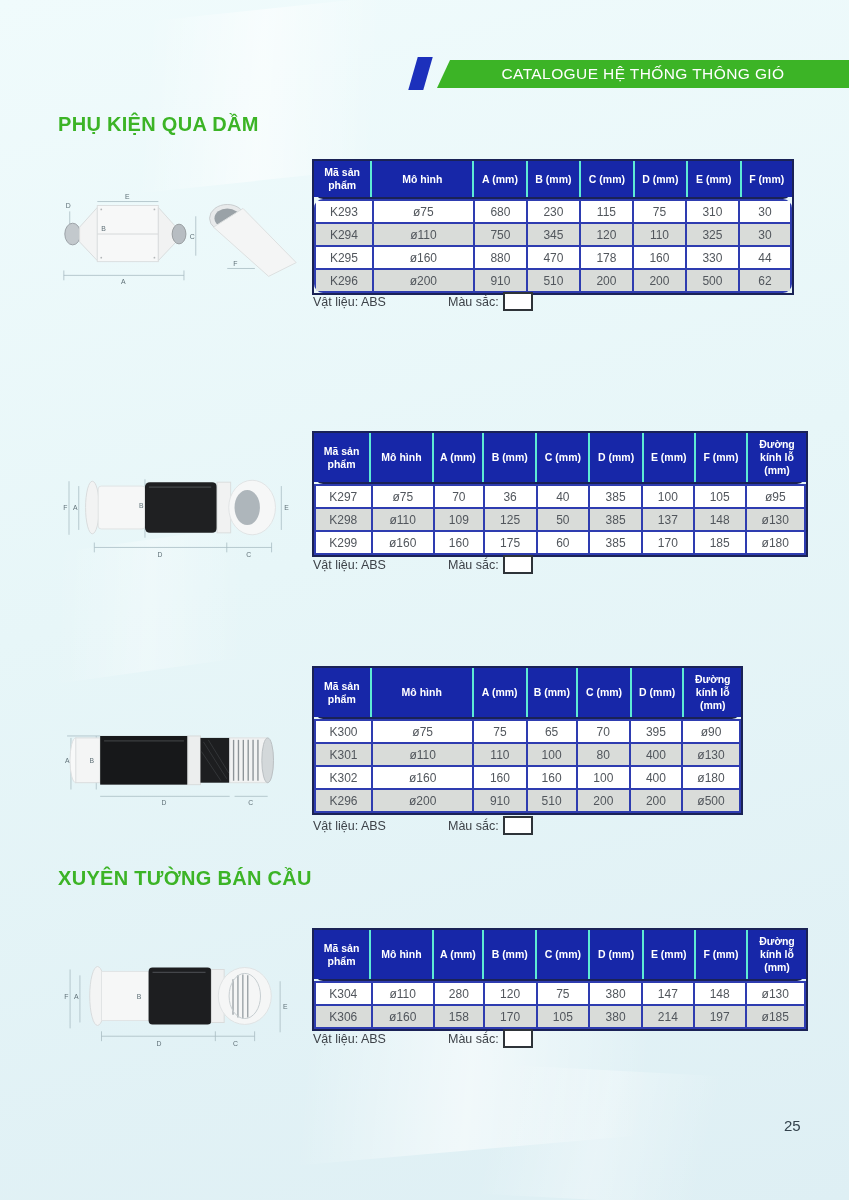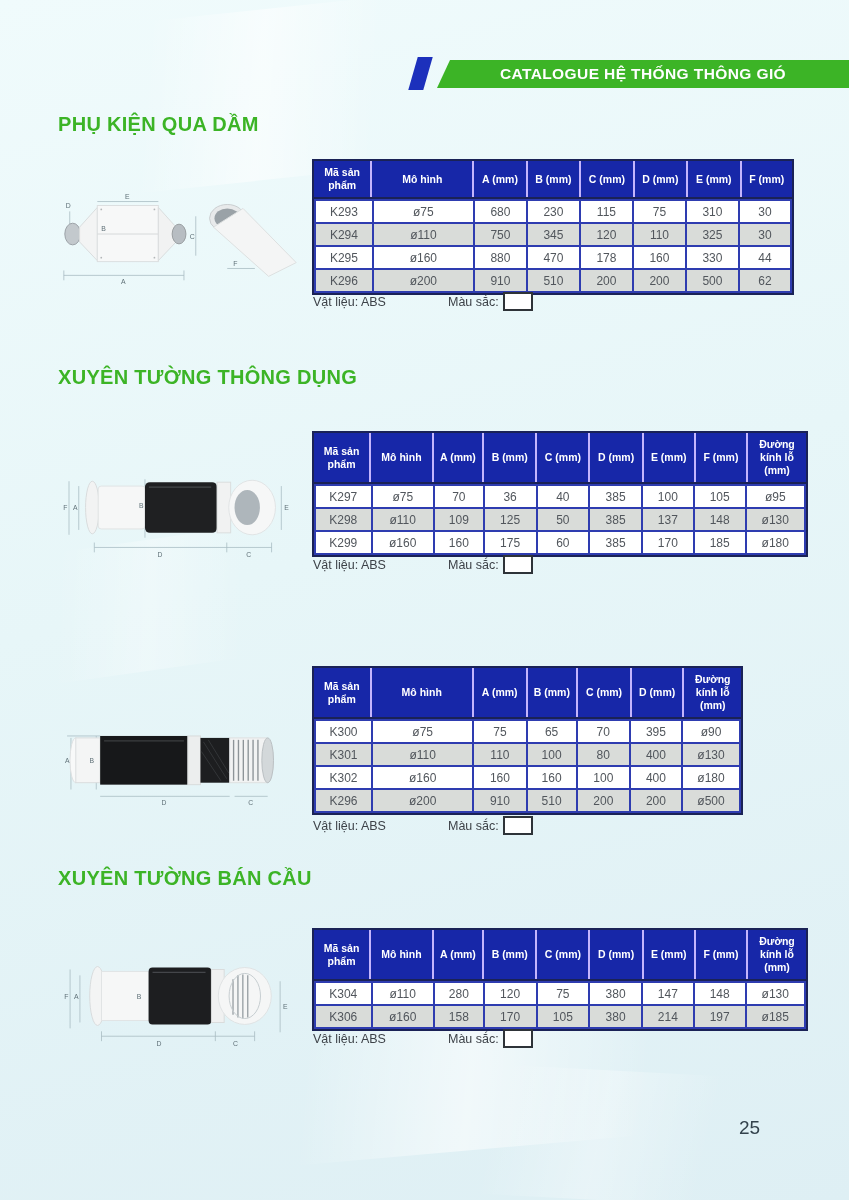--- a/index.html
+++ b/index.html
@@ -22,46 +22,46 @@
   .wave4 { top:1070px; left:150px; width:900px; height:130px; transform:rotate(3deg); opacity:.6;
     background:linear-gradient(100deg,rgba(255,255,255,0) 38%,rgba(255,255,255,.5) 50%,rgba(255,255,255,0) 62%); }
 
   
   .banner-slash { position:absolute; left:413px; top:57px; width:15px; height:33px;
     background:var(--slash-blue); transform:skewX(-16deg); }
   .banner-bar { position:absolute; left:437px; top:60px; width:412px; height:28px;
     background:var(--banner-green);
     clip-path:polygon(13px 0,100% 0,100% 100%,0 100%);
     display:flex; align-items:center; justify-content:center; }
-  .banner-bar span { color:#fff; font-weight:700; font-size:15.5px; letter-spacing:.4px; }
+  .banner-bar span { color:#fff; font-weight:400; font-size:15.5px; letter-spacing:.4px; }
 
   
   .sec-h { position:absolute; left:58px; color:var(--heading-green);
     font-size:20px; font-weight:800; letter-spacing:.3px; white-space:nowrap; }
 
   
   .pimg { position:absolute; left:57px; }
   .dim-text { font-size:7px; fill:#5f7077; font-family:"Liberation Sans",sans-serif; }
 
   
   .dtable { position:absolute; left:312px; border:2px solid var(--table-frame-navy); background:transparent; }
-  .thead { display:grid; gap:2px; background:#c4b5fd; border-bottom:2px solid var(--table-frame-navy); }
+  .thead { display:grid; gap:2px; background:#5eead4; border-bottom:2px solid var(--table-frame-navy);border-radius:9px; }
   .th { background:var(--table-header-blue); color:#fff; font-weight:700; font-size:10.5px; line-height:1.25;
     display:flex; align-items:center; justify-content:center; text-align:center; padding:5px 2px; }
   .tbody { display:grid; gap:2px; background:var(--table-border-blue); padding:2px; }
   .td { background:#fff; color:var(--cell-text); font-size:12px;
     display:flex; align-items:center; justify-content:center; min-height:21px; }
   .td.alt { background:var(--row-alt-gray); }
 
   
   .tfoot { position:absolute; left:313px; font-size:12.5px; color:#3d4248; display:flex; align-items:center; }
   .tfoot .mat { width:135px; }
   .tfoot .swatch { width:26px; height:15px; background:#fff; border:2px solid #2e3338; display:inline-block; margin-left:4px; }
 
-  .page-num { position:absolute; left:739px; top:1117px; font-size:19px; color:#33424c; }
+  .page-num { position:absolute; left:784px; top:1117px; font-size:15px; color:#33424c; }
 </style>
 </head>
 <body style="--banner-green: #3cb426; --slash-blue: #1c30bc; --heading-green: #3cb426; --table-header-blue: #1727a8; --table-border-blue: #2e3cb0; --table-frame-navy: #1a2256; --row-alt-gray: #d9dcd9; --cell-text: #51565c;">
 
 <div id="page">
 
   <div class="wave wave1"></div>
   <div class="wave wave2"></div>
   <div class="wave wave3"></div>
   <div class="wave wave4"></div>
@@ -106,21 +106,21 @@
       <div class="thead" style="grid-template-columns: 58fr 103fr 53fr 53fr 53fr 53fr 53fr 52fr;">
         <div class="th">Mã sản phẩm</div>
         <div class="th">Mô hình</div>
         <div class="th">A (mm)</div>
         <div class="th">B (mm)</div>
         <div class="th">C (mm)</div>
         <div class="th">D (mm)</div>
         <div class="th">E (mm)</div>
         <div class="th">F (mm)</div>
       </div>
-      <div class="tbody" style="grid-template-columns: 58fr 103fr 53fr 53fr 53fr 53fr 53fr 52fr;">
+      <div class="tbody" style="grid-template-columns: 58fr 103fr 53fr 53fr 53fr 53fr 53fr 52fr; border-radius: 9px;">
         <div class="td">K293</div>
         <div class="td">ø75</div>
         <div class="td">680</div>
         <div class="td">230</div>
         <div class="td">115</div>
         <div class="td">75</div>
         <div class="td">310</div>
         <div class="td">30</div>
         <div class="td alt">K294</div>
         <div class="td alt">ø110</div>
@@ -147,21 +147,20 @@
         <div class="td alt">500</div>
         <div class="td alt">62</div>
       </div>
     </div>
   <div class="tfoot" style="top:292px">
     <span class="mat">Vật liệu: ABS</span>
     <span>Màu sắc:</span>
     <span class="swatch"></span>
   </div>
 
-  <div class="sec-h" style="top:366px">XUYÊN TƯỜNG THÔNG DỤNG</div>
   <svg class="pimg" style="top:452px" width="248" height="112" viewBox="0 0 250 115">
     <g stroke="#a8bcc2" stroke-width="0.8">
       <line x1="10" y1="30" x2="10" y2="85"></line>
       <line x1="20" y1="35" x2="20" y2="80"></line>
       <line x1="88" y1="28" x2="88" y2="88"></line>
       <line x1="228" y1="35" x2="228" y2="80"></line>
       <line x1="36" y1="98" x2="172" y2="98"></line>
         <line x1="36" y1="93" x2="36" y2="103"></line>
       <line x1="172" y1="93" x2="172" y2="103"></line>
         <line x1="172" y1="98" x2="218" y2="98"></line>

